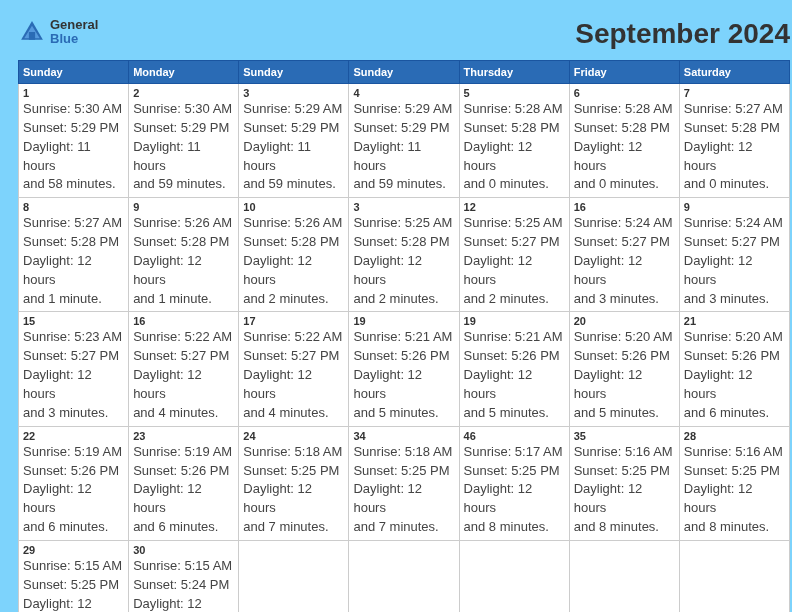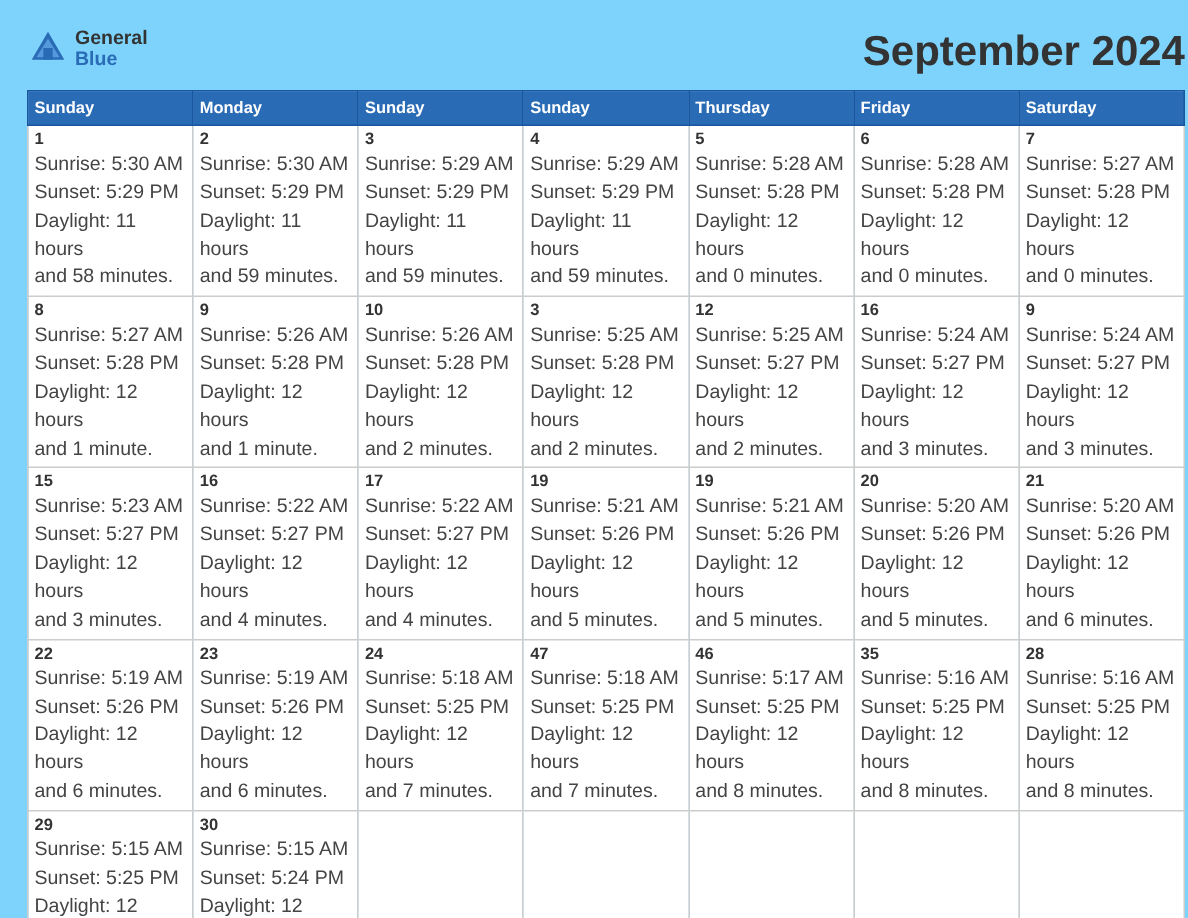--- a/index.html
+++ b/index.html
@@ -234,21 +234,21 @@
           </td>
           <td>
             <span class="day-num">23</span>
             <div class="day-info">Sunrise: 5:19 AM<br>Sunset: 5:26 PM<br>Daylight: 12 hours<br>and 6 minutes.</div>
           </td>
           <td>
             <span class="day-num">24</span>
             <div class="day-info">Sunrise: 5:18 AM<br>Sunset: 5:25 PM<br>Daylight: 12 hours<br>and 7 minutes.</div>
           </td>
           <td>
-            <span class="day-num">47</span>
+            <span class="day-num">34</span>
             <div class="day-info">Sunrise: 5:18 AM<br>Sunset: 5:25 PM<br>Daylight: 12 hours<br>and 7 minutes.</div>
           </td>
           <td>
             <span class="day-num">46</span>
             <div class="day-info">Sunrise: 5:17 AM<br>Sunset: 5:25 PM<br>Daylight: 12 hours<br>and 8 minutes.</div>
           </td>
           <td>
             <span class="day-num">35</span>
             <div class="day-info">Sunrise: 5:16 AM<br>Sunset: 5:25 PM<br>Daylight: 12 hours<br>and 8 minutes.</div>
           </td>

